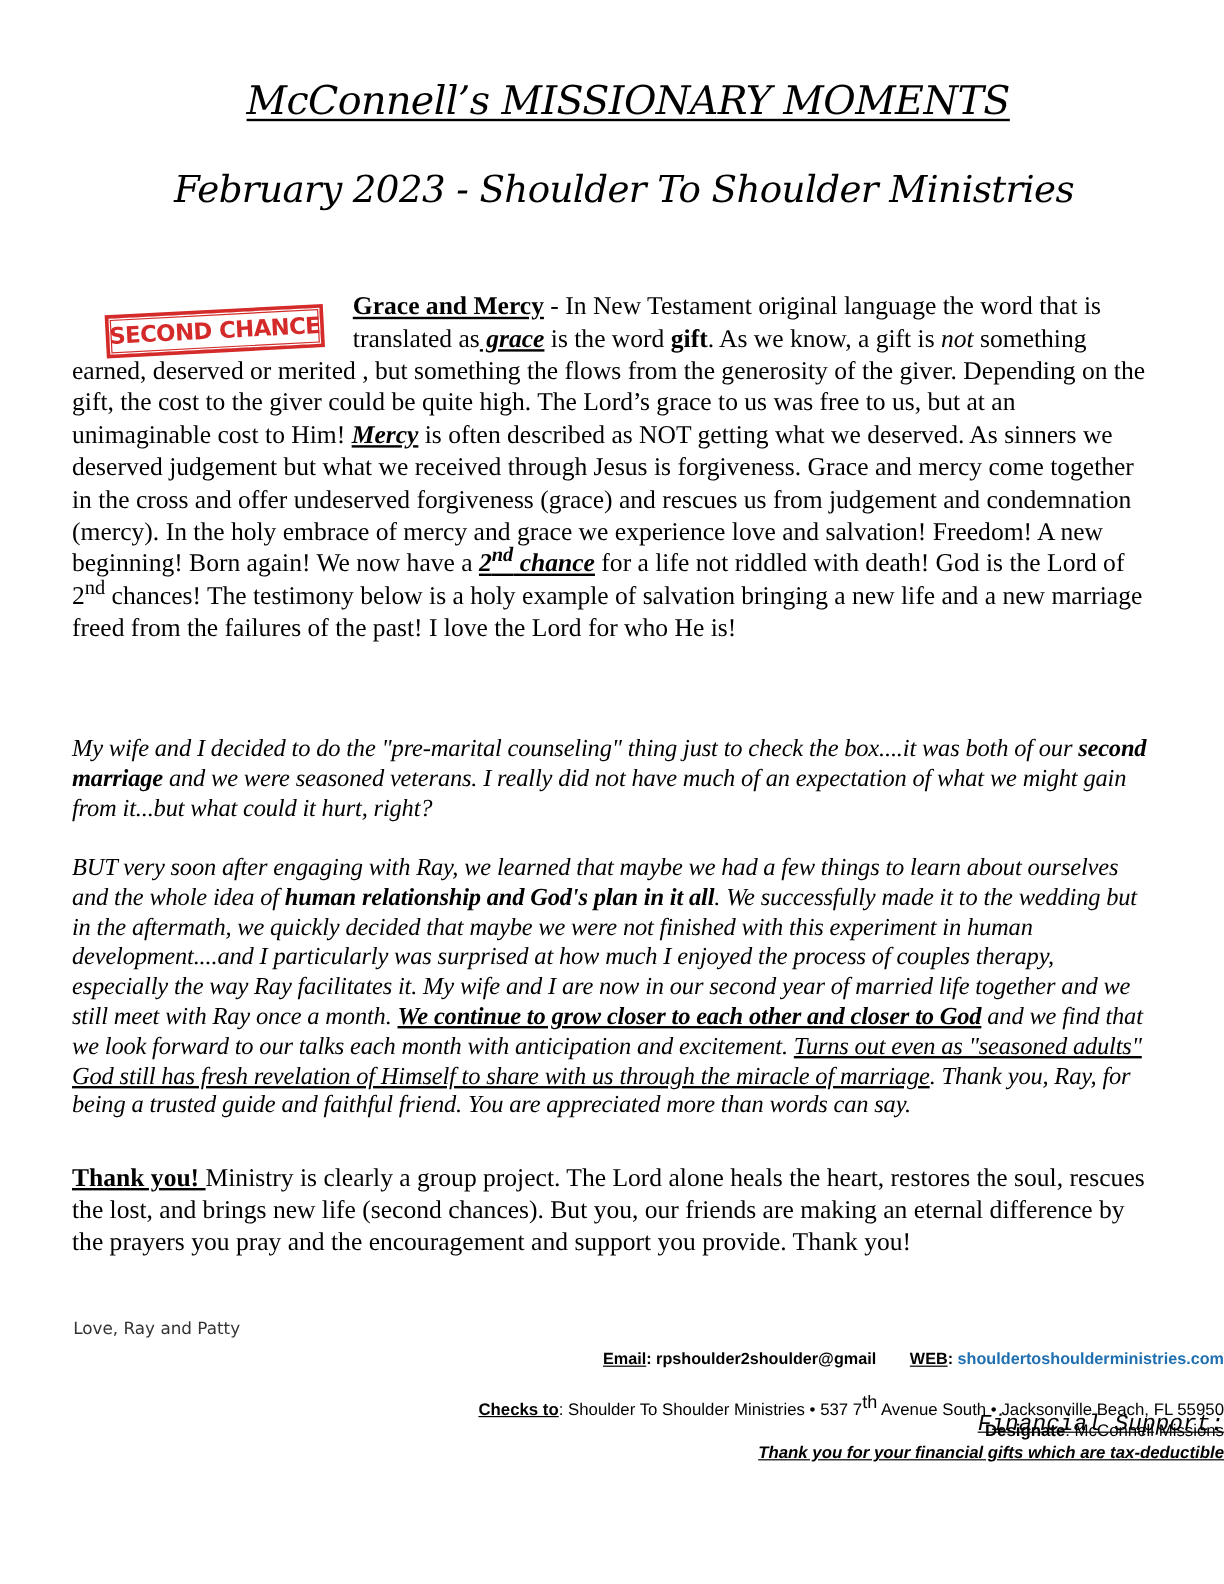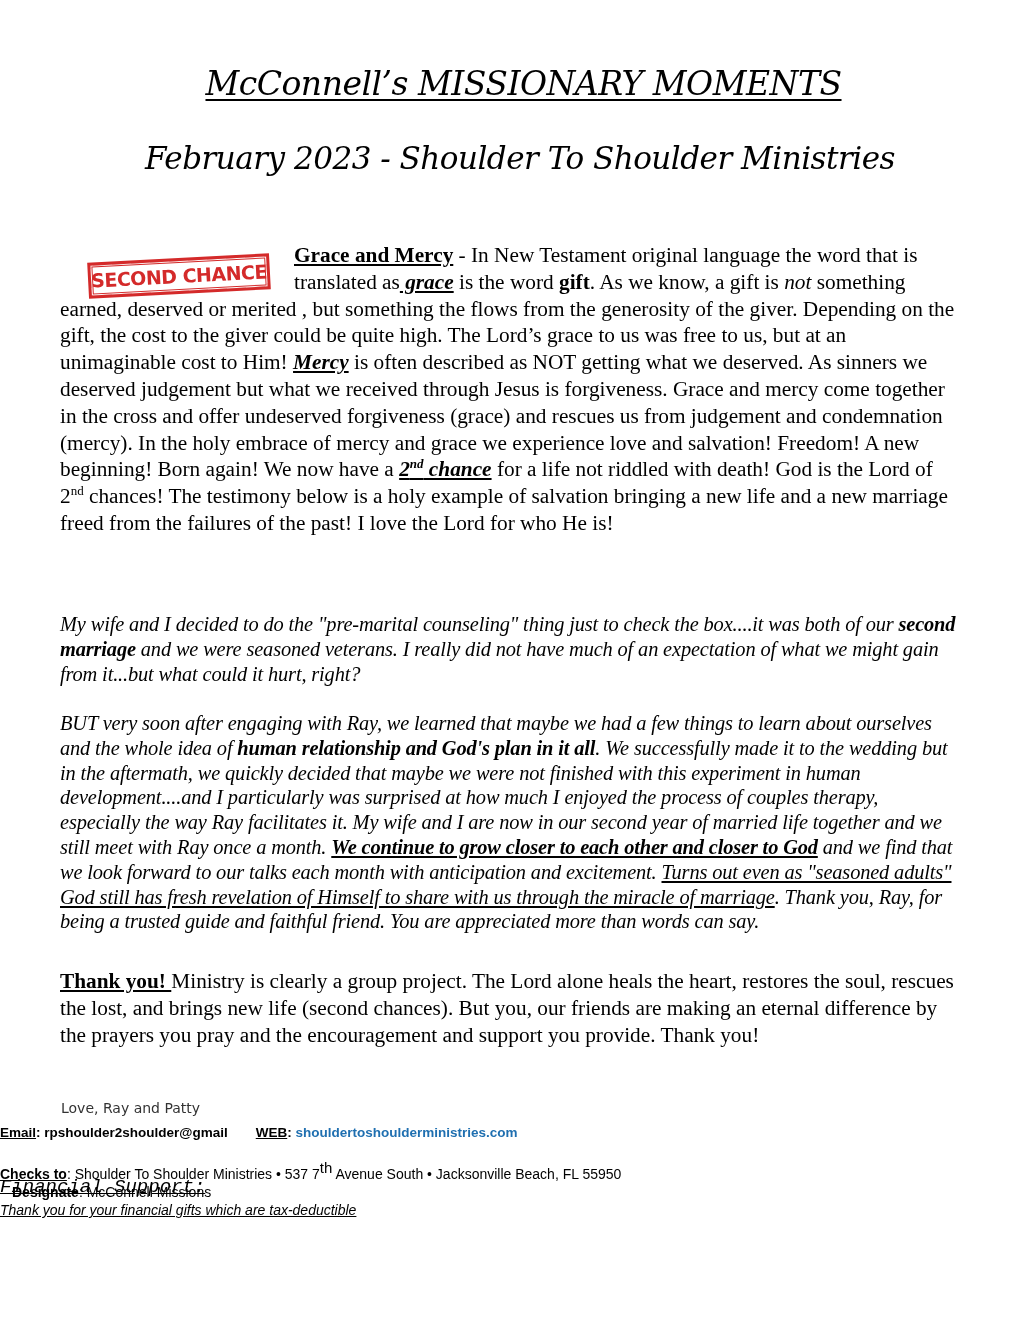--- a/index.html
+++ b/index.html
@@ -23,44 +23,44 @@
   .stamp {
     float:left; width:176px; height:30px; margin:16px 24px 0 28px;
     border:3px solid #d42a2a; color:#d42a2a; transform:rotate(-3deg);
     font-family:"DejaVu Sans", sans-serif; font-weight:bold; font-size:19px;
     line-height:30px; text-align:center; letter-spacing:-0.5px;
     box-shadow: inset 0 0 0 1px #fff, inset 0 0 0 2px #d42a2a;
   }
   .b { font-weight:bold; }
   .u { text-decoration:underline; }
   .i { font-style:italic; }
-  sup { font-size:13px; line-height:0; }
+  sup { font-size:17px; line-height:0; }
   .testimony {
     position:absolute; left:60px; width:900px;
     font-family:"Liberation Serif", serif; font-style:italic; font-size:20.4px; line-height:24.8px;
     letter-spacing:-0.15px;
     margin-top:20px;
   }
   #t1 { top:592px; }
   #t2 { top:691px; }
   #p3 { top:968px; }
   .signature {
     position:absolute; left:61px; top:1100px;
     font-family:"DejaVu Sans", sans-serif; font-size:14px; color:#333;text-align:center;
   }
   .footer {
-    position:absolute; left:0; right:0; text-align:left;
+    position:absolute; left:0; right:0; text-align:right;
     font-family:"Liberation Sans", sans-serif; font-size:14px; line-height:18px;
   }
   #f1 { top:1124px; font-size:13.5px; }
   #f1 .web { color:#1f6fb0; font-weight:bold; }
   #f2 { top:1140px; font-family:Liberation Mono, monospace; font-style:italic; font-size:19px; line-height:24px;margin-top:35px; }
   #f3 { top:1165px; }
   #f4 { top:1183px;padding-left:12px; }
-  #f5 { top:1201px; font-weight:normal; font-style:italic; }
+  #f5 { top:1201px; font-weight:bold; font-style:italic; }
   .gap { display:inline-block; width:28px; }
 </style>
 </head>
 <body>
 
 <div class="title"><span>McConnell’s MISSIONARY MOMENTS</span></div>
 <div class="subtitle">February 2023 - Shoulder To Shoulder Ministries</div>
 
 <div class="body" id="p1">
   <div class="stamp">SECOND CHANCE</div>

